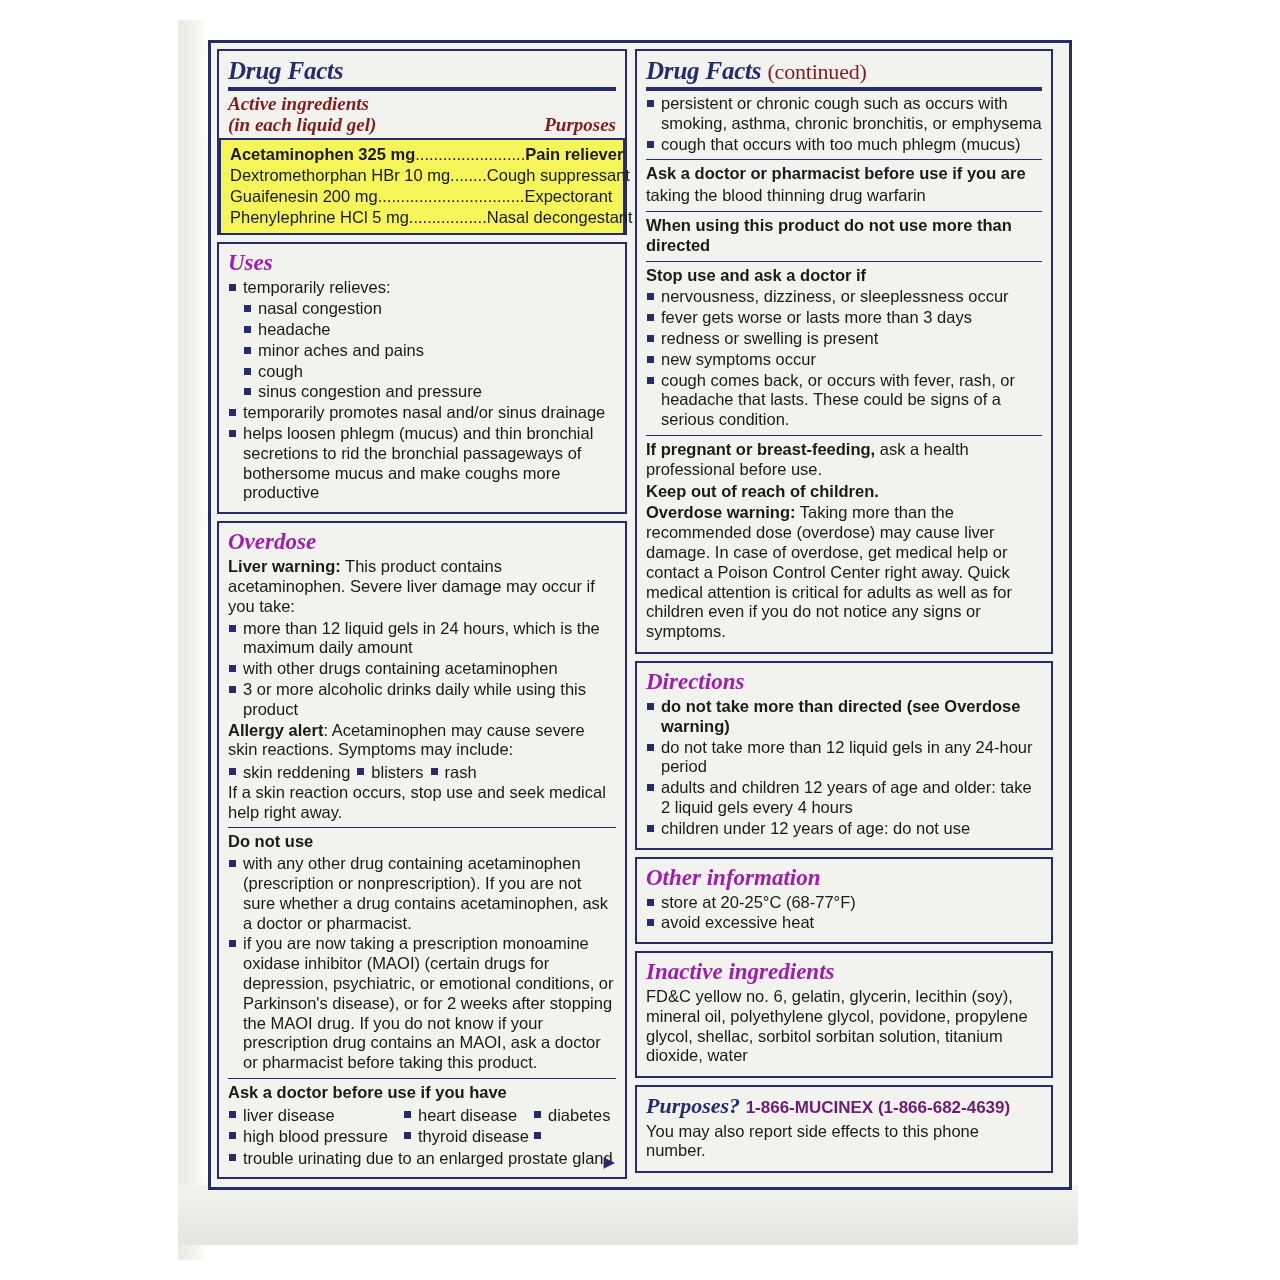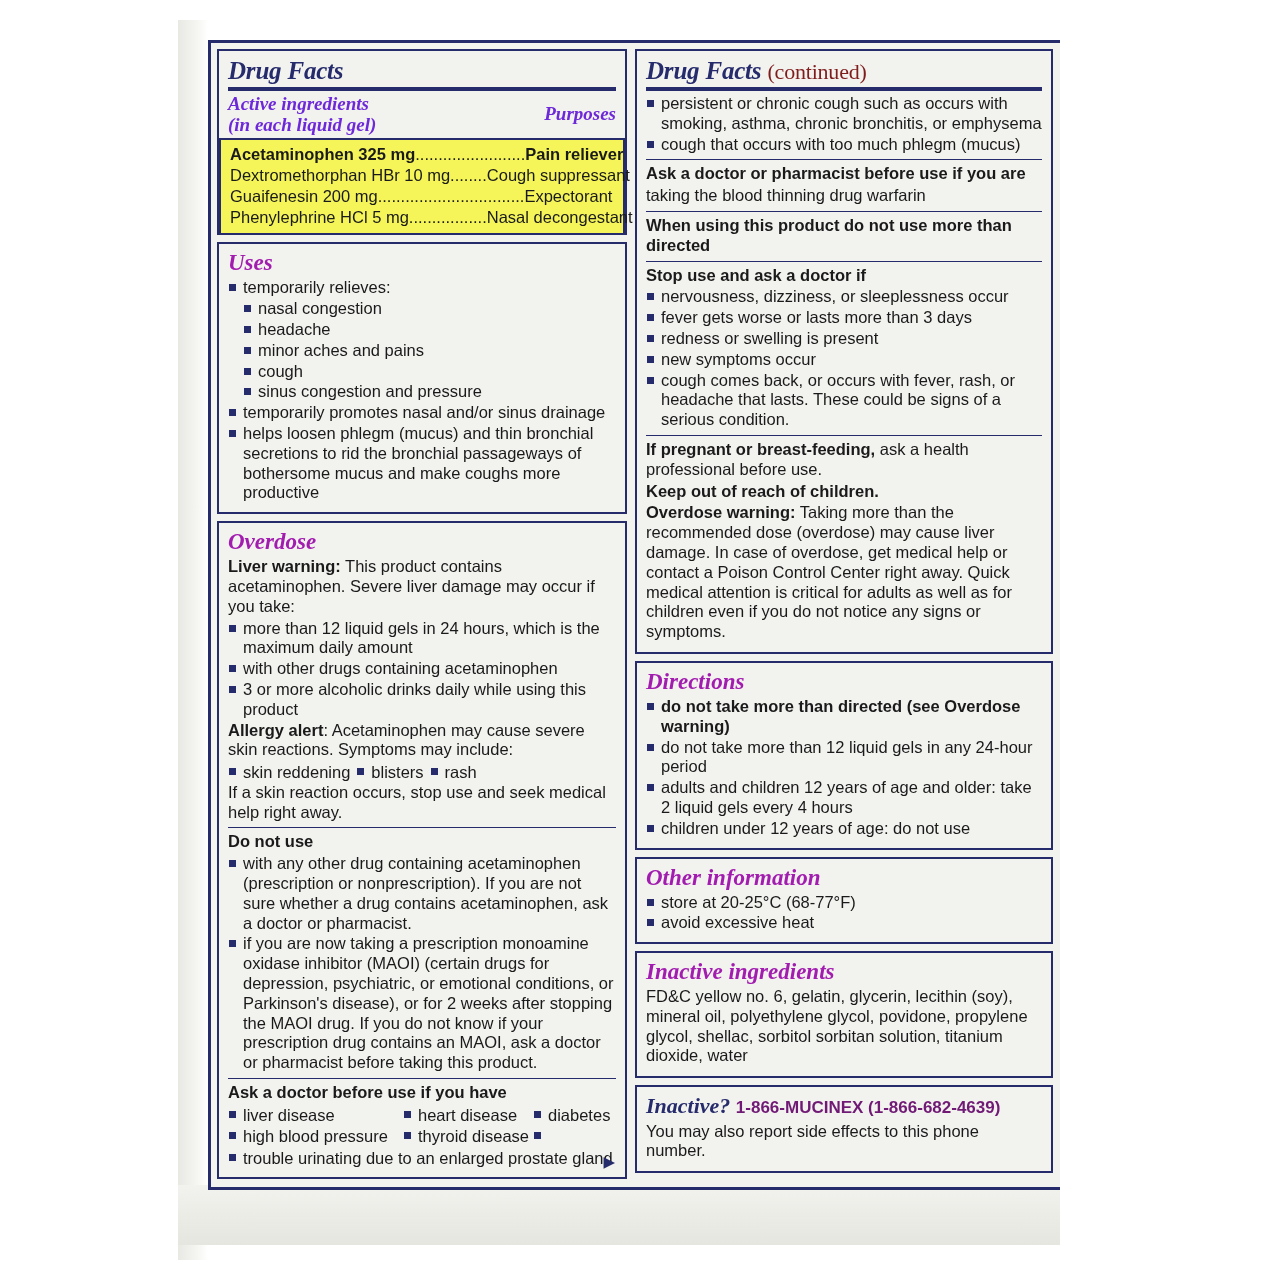--- a/index.html
+++ b/index.html
@@ -5,21 +5,21 @@
   html, body {
     margin: 0;
     padding: 0;
     width: 1280px;
     height: 1280px;
     background: #ffffff;
     font-family: "Liberation Sans", sans-serif;
   }
   #page {
     position: relative;
-    width: 1060px;
+    width: 1280px;
     height: 1280px;
     background: #ffffff;
     overflow: hidden;
   }
   
   .pkg-shadow-left {
     position: absolute;
     left: 178px; top: 20px;
     width: 30px; height: 1240px;
     background: linear-gradient(to right, #e9e9e4 0%, #f4f4f0 60%, #ffffff 100%);
@@ -87,26 +87,26 @@
     border-top: 4px solid #252b6b;
     margin: 2px 0 3px 0;
   }
   .rule-thin {
     border-top: 1.5px solid #252b6b;
     margin: 5px 0 4px 0;
   }
   .ai-head {
     display: flex;
     justify-content: space-between;
-    align-items: center;
+    align-items: flex-end;
     font-family: "Liberation Serif", serif;
     font-weight: bold;
     font-style: italic;
     font-size: 19px;
-    color: #6d28d9;
+    color: #7f1d1d;
     line-height: 1.08;
   }
   .ai-head .left { max-width: 250px; }
   .ai-table {
     background: #f5f55a;
     border: 2.5px solid #252b6b;
     margin: 3px -9px -8px -9px;
     padding: 4px 9px 5px 9px;
     font-size: 16.5px;
     line-height: 1.28;
@@ -352,19 +352,19 @@
           <li>avoid excessive heat</li>
         </ul>
       </div>
 
       <div class="box">
         <h2 class="sec">Inactive ingredients</h2>
         <p>FD&amp;C yellow no. 6, gelatin, glycerin, lecithin (soy), mineral oil, polyethylene glycol, povidone, propylene glycol, shellac, sorbitol sorbitan solution, titanium dioxide, water</p>
       </div>
 
       <div class="box">
-        <p class="questions"><span>Inactive?</span> <span class="qnum">1-866-MUCINEX  (1-866-682-4639)</span></p>
+        <p class="questions"><span>Purposes?</span> <span class="qnum">1-866-MUCINEX  (1-866-682-4639)</span></p>
         <p>You may also report side effects to this phone number.</p>
       </div>
 
     </div>
   </div>
 </div>
 
 </body></html>

